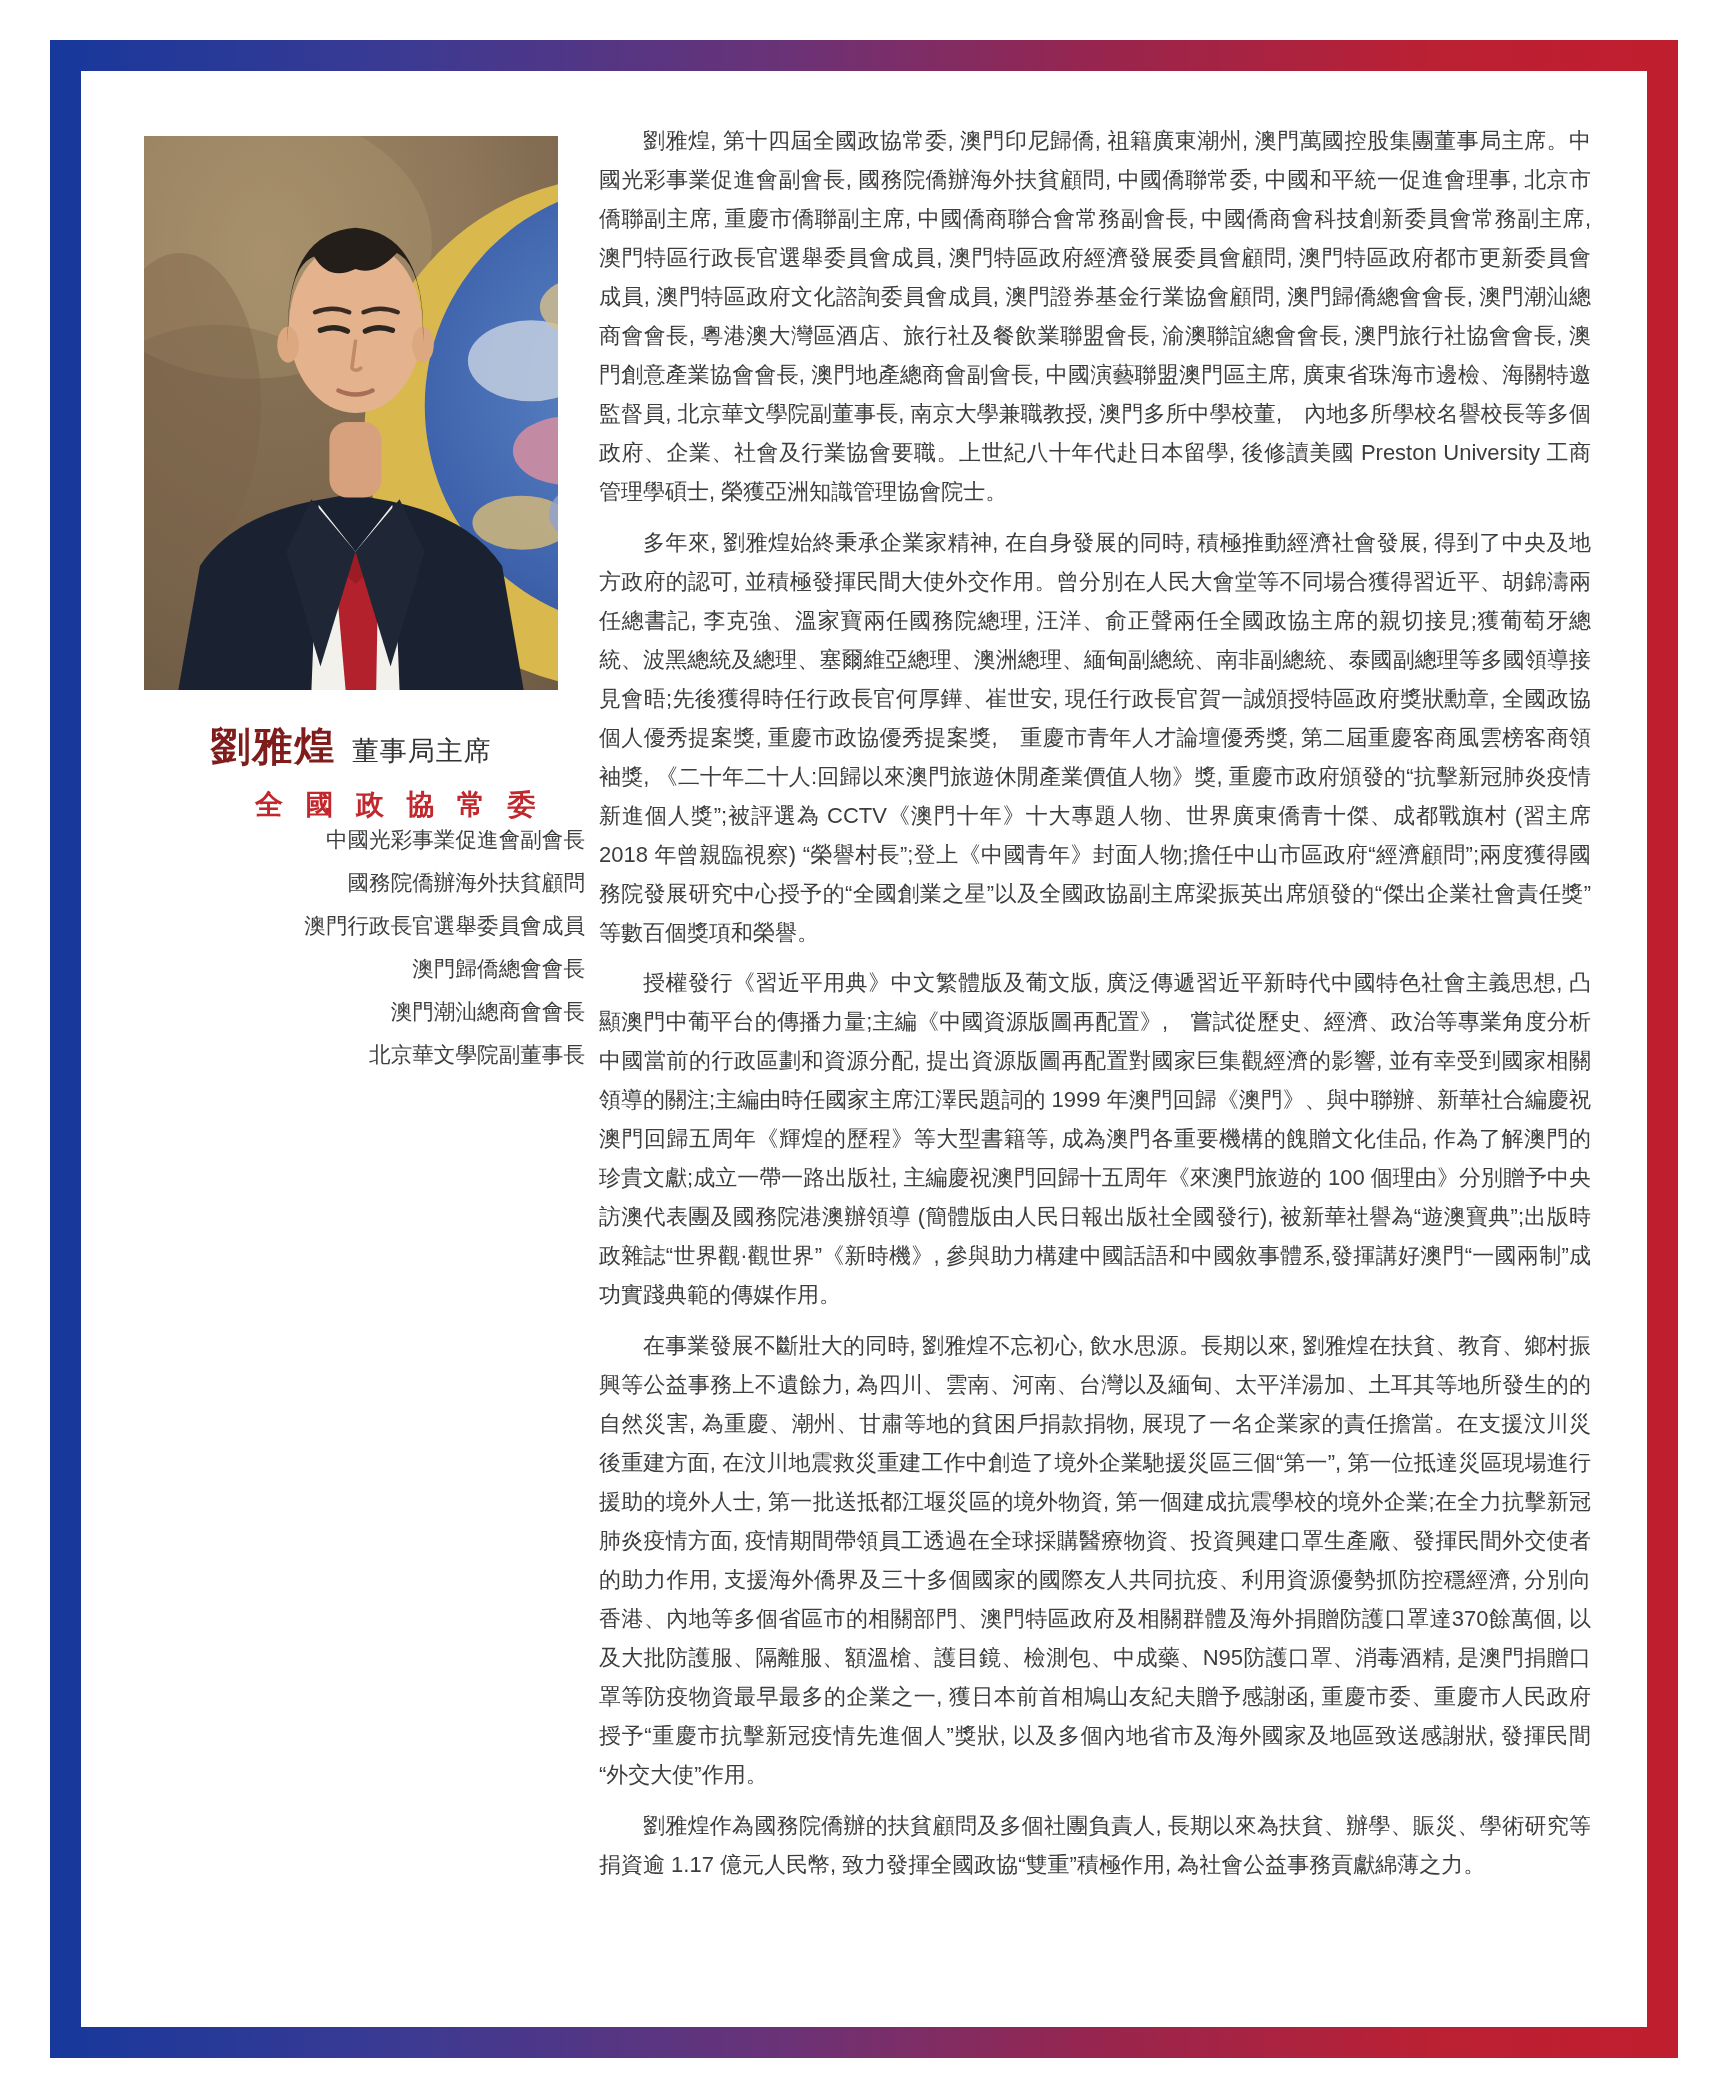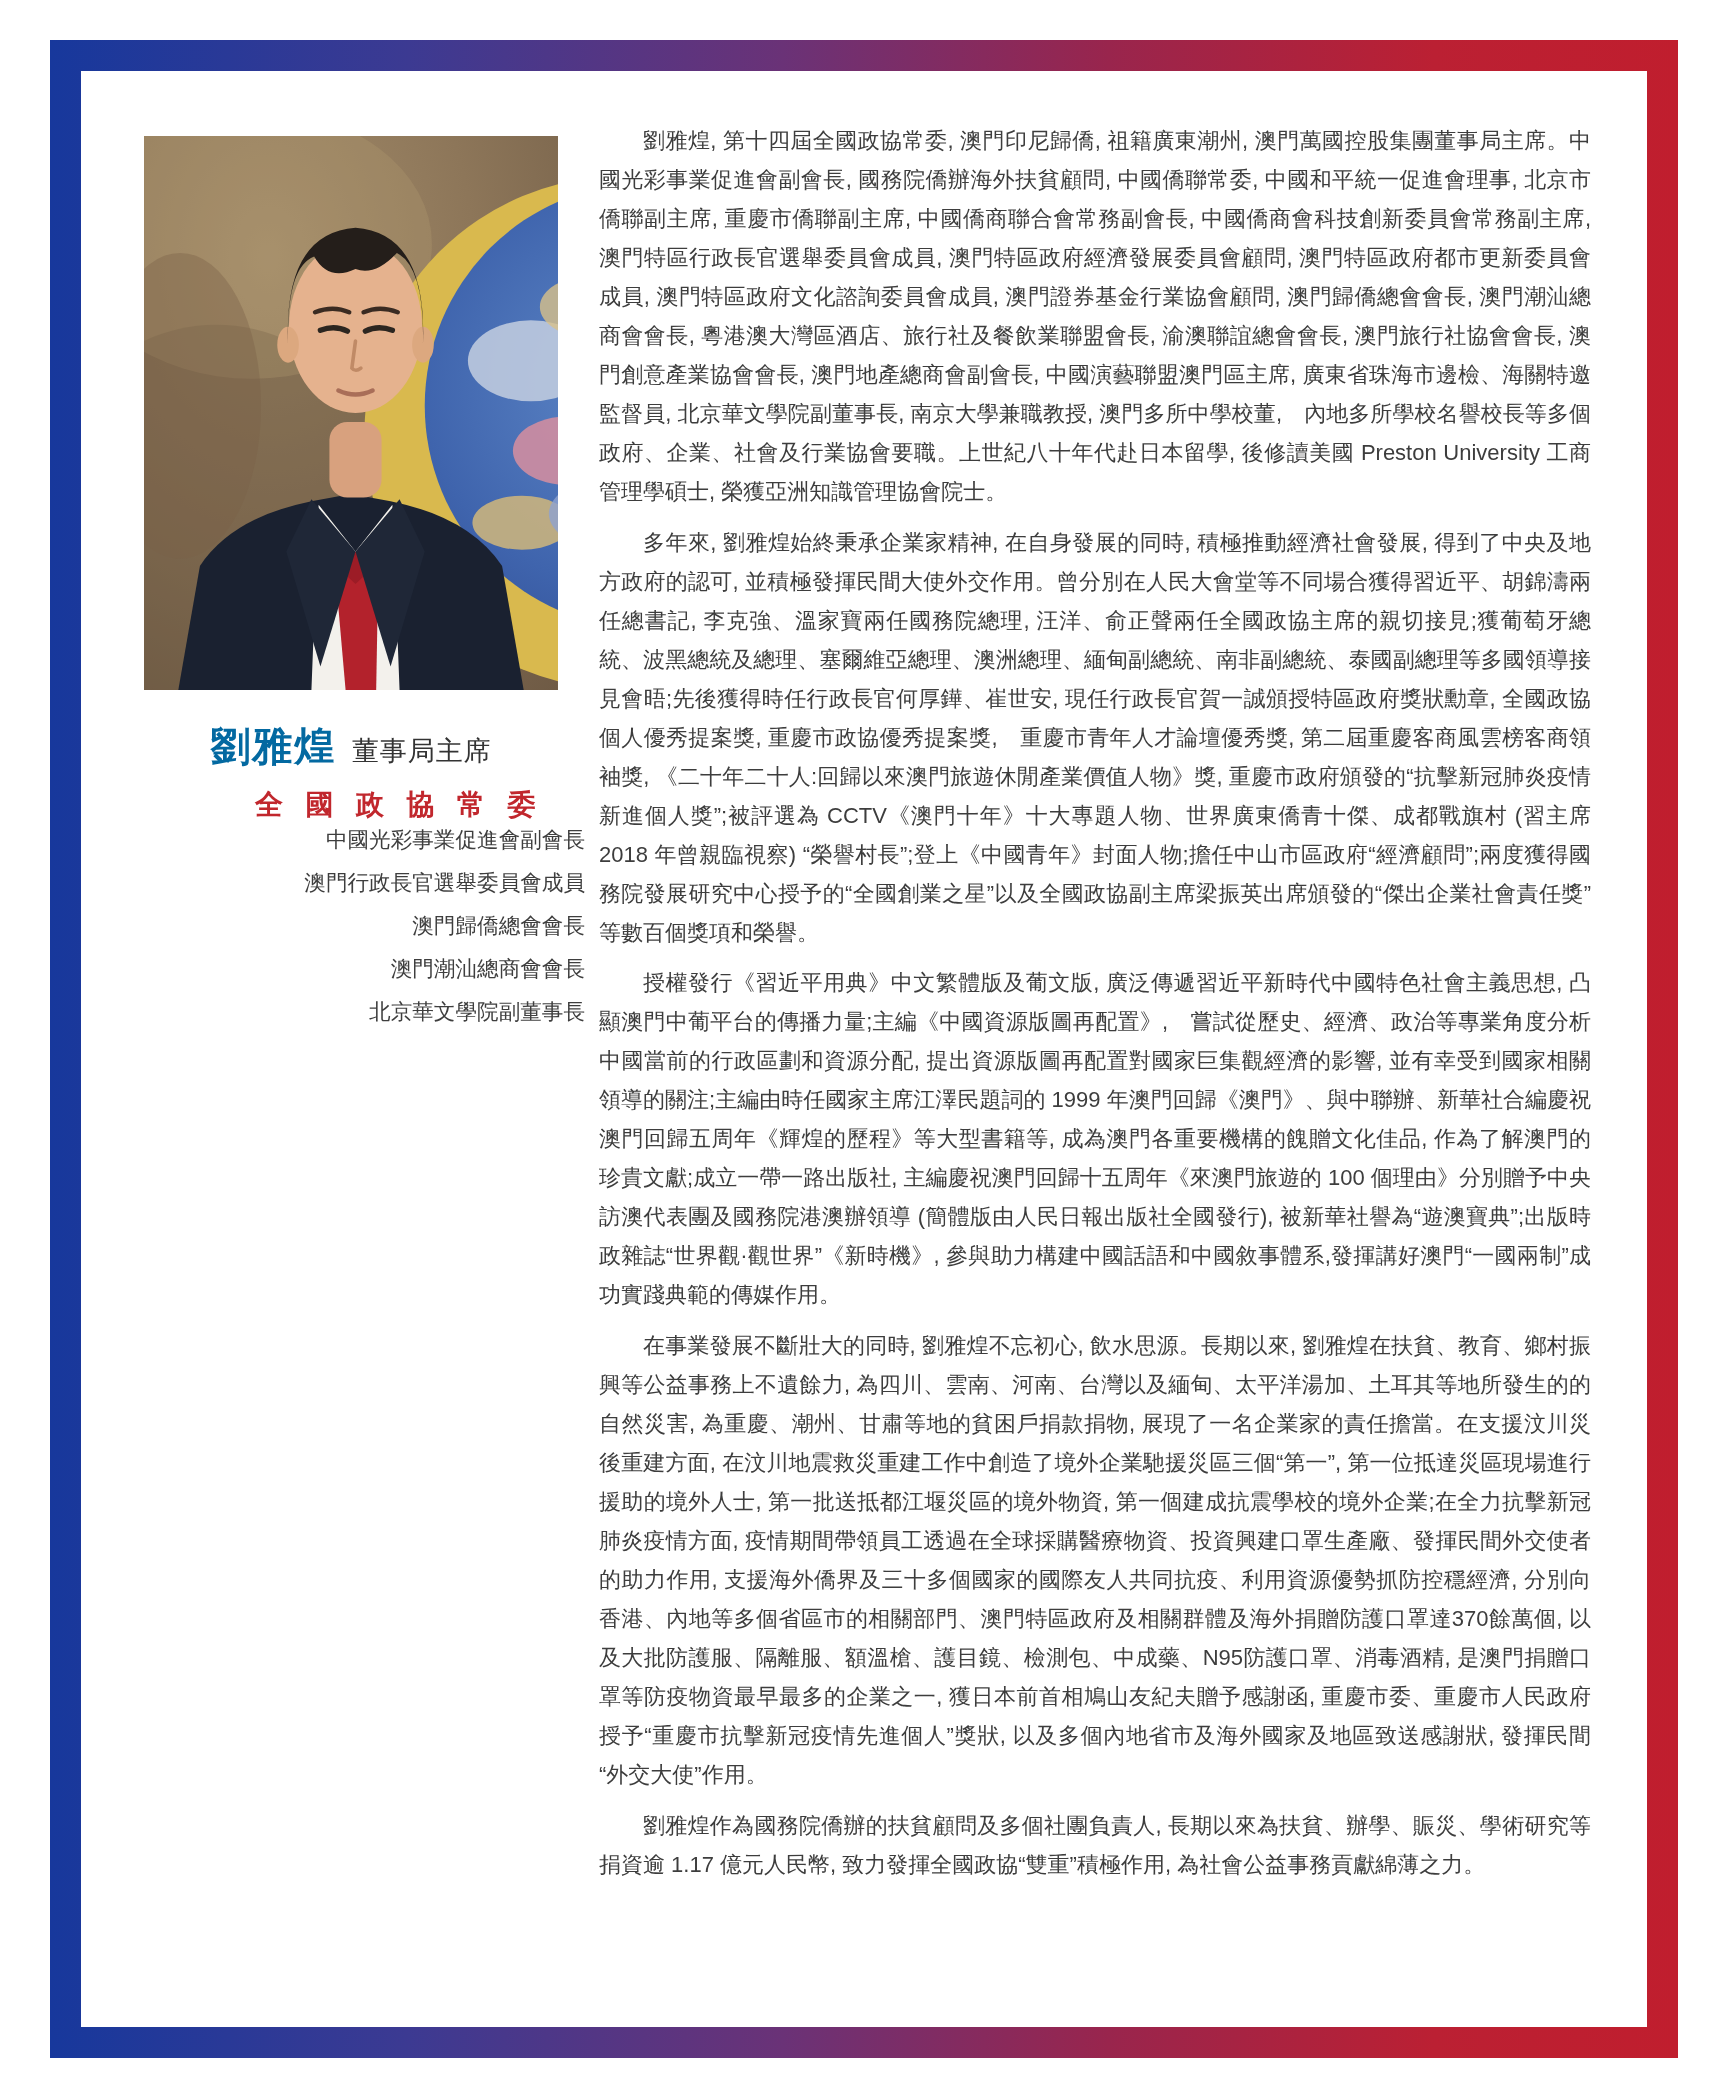--- a/index.html
+++ b/index.html
@@ -19,21 +19,21 @@
   
   .photo{
     position:absolute;left:63px;top:65px;width:414px;height:554px;overflow:hidden;background:#8a7357;
   }
   .photo svg{display:block;}
 
   .name-row{
     position:absolute;left:63px;top:648px;width:414px;
     display:flex;justify-content:center;align-items:baseline;gap:16px;white-space:nowrap;
   }
-  .person-name{font-size:40px;font-weight:700;color:#0369a1;letter-spacing:1.8px;}
+  .person-name{font-size:40px;font-weight:700;color:#7f1d1d;letter-spacing:1.8px;}
   .person-title{font-size:27px;font-weight:400;color:#333333;letter-spacing:0.9px;text-align:right;}
 
   .highlight{
     position:absolute;left:63px;top:715px;width:414px;
     text-align:right;font-size:28px;font-weight:700;color:#c1272d;
     letter-spacing:22.5px;margin-right:-22.5px;text-indent:10.8px;white-space:nowrap;
   }
 
   .roles{
     position:absolute;left:36px;top:747px;width:468px;margin:0;padding:0;list-style:none;
@@ -107,20 +107,21 @@
 
       <div class="name-row">
         <span class="person-name">劉雅煌</span>
         <span class="person-title">董事局主席</span>
       </div>
 
       <div class="highlight">全國政協常委</div>
 
       <ul class="roles">
         <li>中國光彩事業促進會副會長</li>
+        <li>國務院僑辦海外扶貧顧問</li>
         <li>澳門行政長官選舉委員會成員</li>
         <li>澳門歸僑總會會長</li>
         <li>澳門潮汕總商會會長</li>
         <li>北京華文學院副董事長</li>
       </ul>
 
       <main class="text-col">
         <p>劉雅煌, 第十四屆全國政協常委, 澳門印尼歸僑, 祖籍廣東潮州, 澳門萬國控股集團董事局主席。中國光彩事業促進會副會長, 國務院僑辦海外扶貧顧問, 中國僑聯常委, 中國和平統一促進會理事, 北京市僑聯副主席, 重慶市僑聯副主席, 中國僑商聯合會常務副會長, 中國僑商會科技創新委員會常務副主席, 澳門特區行政長官選舉委員會成員, 澳門特區政府經濟發展委員會顧問, 澳門特區政府都市更新委員會成員, 澳門特區政府文化諮詢委員會成員, 澳門證券基金行業協會顧問, 澳門歸僑總會會長, 澳門潮汕總商會會長, 粵港澳大灣區酒店、旅行社及餐飲業聯盟會長, 渝澳聯誼總會會長, 澳門旅行社協會會長, 澳門創意產業協會會長, 澳門地產總商會副會長, 中國演藝聯盟澳門區主席, 廣東省珠海市邊檢、海關特邀監督員, 北京華文學院副董事長, 南京大學兼職教授, 澳門多所中學校董,　內地多所學校名譽校長等多個政府、企業、社會及行業協會要職。上世紀八十年代赴日本留學, 後修讀美國 Preston University 工商管理學碩士, 榮獲亞洲知識管理協會院士。</p>
         <p>多年來, 劉雅煌始終秉承企業家精神, 在自身發展的同時, 積極推動經濟社會發展, 得到了中央及地方政府的認可, 並積極發揮民間大使外交作用。曾分別在人民大會堂等不同場合獲得習近平、胡錦濤兩任總書記, 李克強、溫家寶兩任國務院總理, 汪洋、俞正聲兩任全國政協主席的親切接見;獲葡萄牙總統、波黑總統及總理、塞爾維亞總理、澳洲總理、緬甸副總統、南非副總統、泰國副總理等多國領導接見會晤;先後獲得時任行政長官何厚鏵、崔世安, 現任行政長官賀一誠頒授特區政府獎狀勳章, 全國政協個人優秀提案獎, 重慶市政協優秀提案獎,　重慶市青年人才論壇優秀獎, 第二屆重慶客商風雲榜客商領袖獎, 《二十年二十人:回歸以來澳門旅遊休閒產業價值人物》獎, 重慶市政府頒發的“抗擊新冠肺炎疫情新進個人獎”;被評選為 CCTV《澳門十年》十大專題人物、世界廣東僑青十傑、成都戰旗村 (習主席 2018 年曾親臨視察) “榮譽村長”;登上《中國青年》封面人物;擔任中山市區政府“經濟顧問”;兩度獲得國務院發展研究中心授予的“全國創業之星”以及全國政協副主席梁振英出席頒發的“傑出企業社會責任獎”等數百個獎項和榮譽。</p>
         <p>授權發行《習近平用典》中文繁體版及葡文版, 廣泛傳遞習近平新時代中國特色社會主義思想, 凸顯澳門中葡平台的傳播力量;主編《中國資源版圖再配置》,　嘗試從歷史、經濟、政治等專業角度分析中國當前的行政區劃和資源分配, 提出資源版圖再配置對國家巨集觀經濟的影響, 並有幸受到國家相關領導的關注;主編由時任國家主席江澤民題詞的 1999 年澳門回歸《澳門》、與中聯辦、新華社合編慶祝澳門回歸五周年《輝煌的歷程》等大型書籍等, 成為澳門各重要機構的餽贈文化佳品, 作為了解澳門的珍貴文獻;成立一帶一路出版社, 主編慶祝澳門回歸十五周年《來澳門旅遊的 100 個理由》分別贈予中央訪澳代表團及國務院港澳辦領導 (簡體版由人民日報出版社全國發行), 被新華社譽為“遊澳寶典”;出版時政雜誌“世界觀·觀世界”《新時機》, 參與助力構建中國話語和中國敘事體系,發揮講好澳門“一國兩制”成功實踐典範的傳媒作用。</p>

